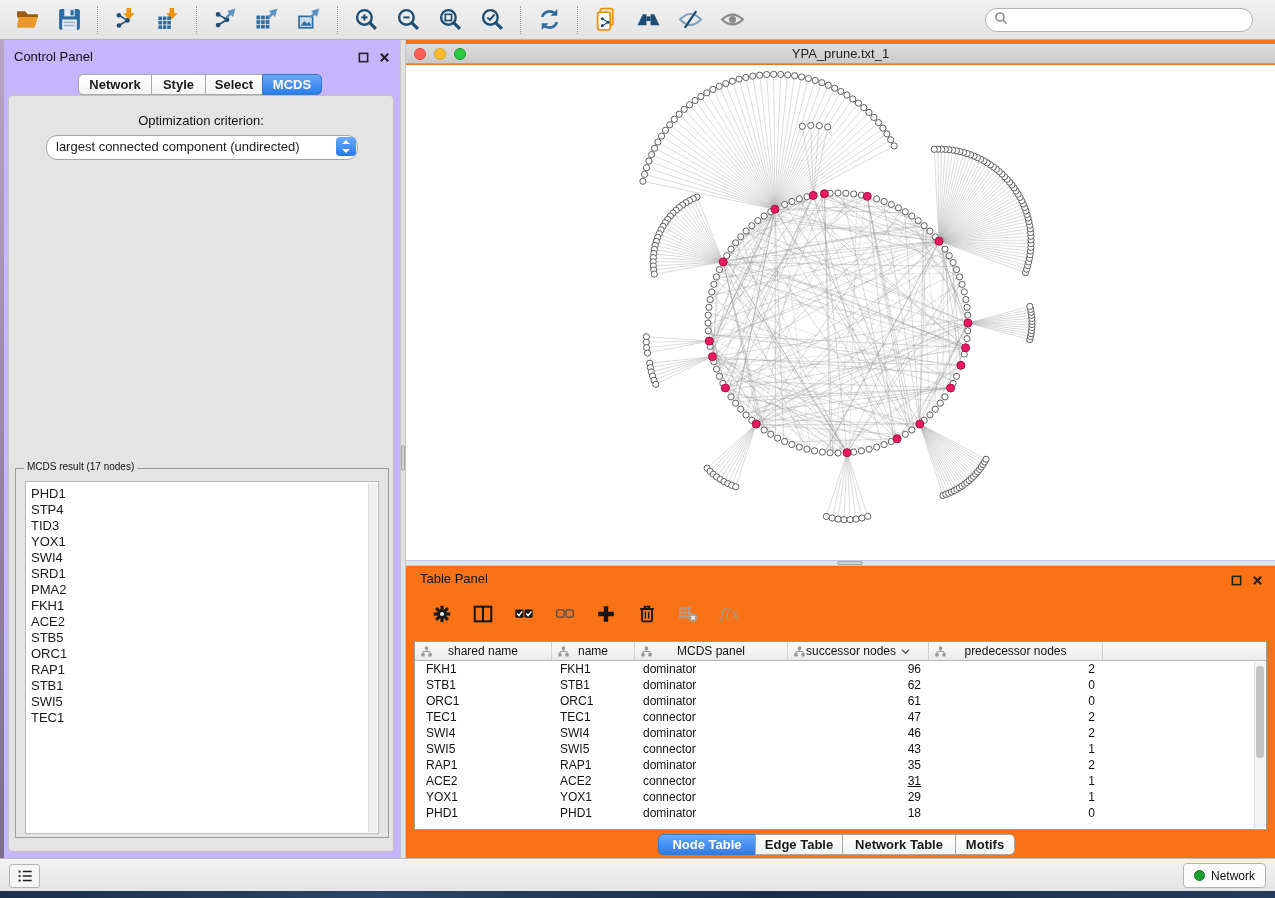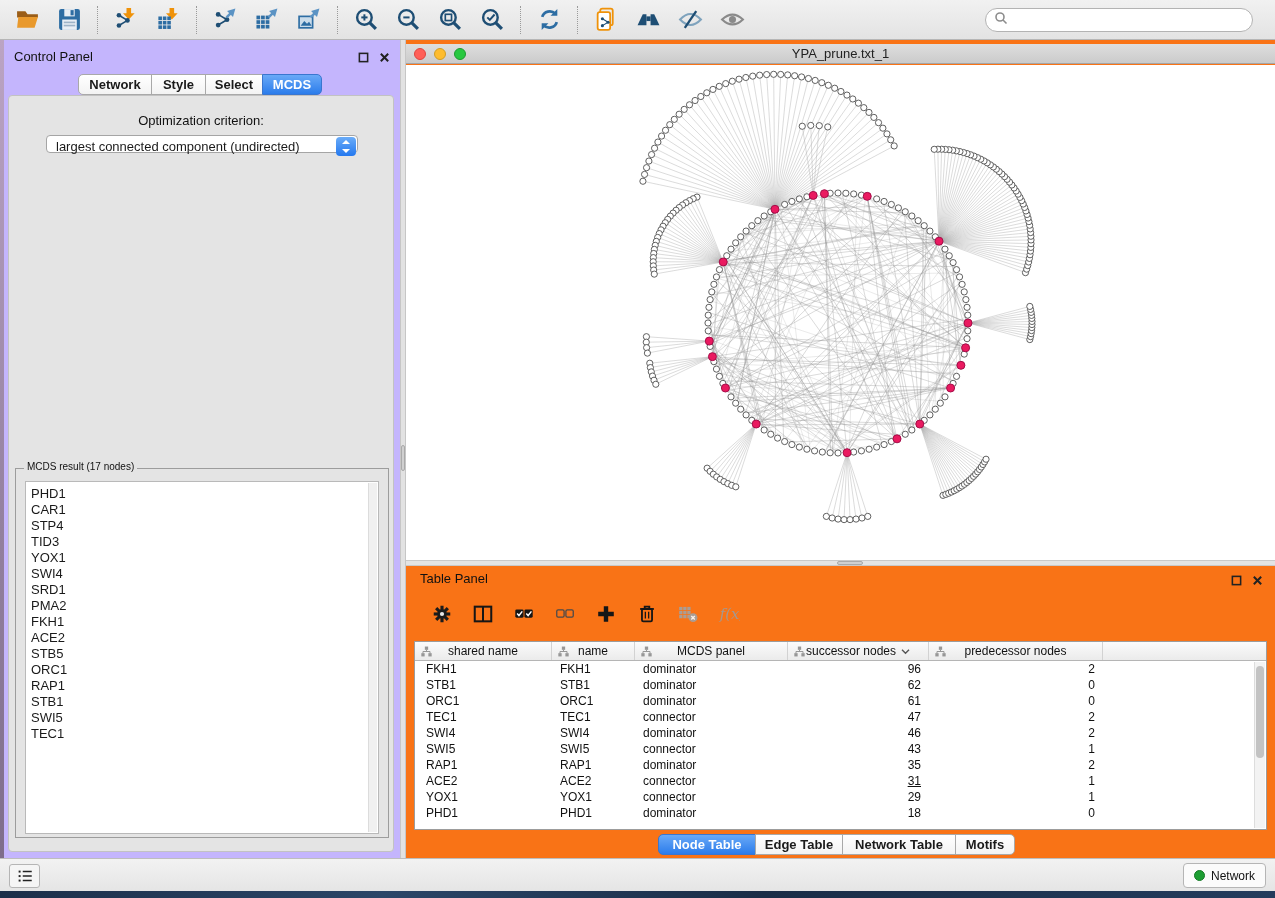--- a/index.html
+++ b/index.html
@@ -33,22 +33,22 @@
   .cp-head-icons { position:absolute; right:10px; top:9px; display:flex; gap:10px; align-items:center; }
   .cp-tabs { position:absolute; left:74px; top:34px; display:flex; }
   .seg { height:21px; line-height:19px; text-align:center; font-size:13px;
     background:linear-gradient(#ffffff,#f3f3f3); border:1px solid #a9a9a9; margin-left:-1px; color:#1a1a1a; cursor:default;font-weight:bold; }
   .seg.first { border-radius:5px 0 0 5px; margin-left:0; }
   .seg.last  { border-radius:0 5px 5px 0; }
   .seg.sel   { background:linear-gradient(#69a9f7,#2b7ceb); border-color:#3a76cf; color:#fff; }
   .cp-pane { position:absolute; left:4px; top:55px; width:386px; height:757px;
     background:#e4e4e4; border:1px solid #c2c2c2; border-radius:4px; }
   .opt-label { position:absolute; left:0; right:0; top:17px; text-align:center; font-size:13px; color:#111; }
-  .combo { position:absolute; left:37px; top:39px; width:312px; height:18px; background:#fff;
-    border:1px solid #a5a5a5; border-radius:4px; font-size:13px; line-height:21px; padding-left:9px; }
+  .combo { position:absolute; left:37px; top:39px; width:312px; height:25px; background:#fff;
+    border:1px solid #a5a5a5; border-radius:11px; font-size:13px; line-height:21px; padding-left:9px; }
   .combo .spin { position:absolute; right:1px; top:1px; width:20px; height:19px; border-radius:4px;
     background:linear-gradient(#6aacf8,#2478ef); }
   .spin i { position:absolute; left:6px; width:0; height:0; border-left:4px solid transparent; border-right:4px solid transparent; }
   .spin .up { top:3px; border-bottom:4px solid #fff; }
   .spin .dn { bottom:3px; border-top:4px solid #fff; }
   .btn-row { position:absolute; left:0; right:0; top:73px; display:flex; justify-content:center; gap:12px; }
   .mac-btn { height:23px; padding:0 16px; font-size:13px; color:#111;
     border:1px solid #a3a3a3; border-radius:4px; background:linear-gradient(#ffffff,#f0f0f0);
     font-family:"Liberation Sans",sans-serif; }
   .mac-btn.focus { box-shadow:0 0 0 3px rgba(110,165,245,.6); border-color:#6f9ee8; }
@@ -306,21 +306,20 @@
       <span>largest connected component (undirected)</span>
       <span class="spin">
           <i class="up"></i>
           <i class="dn"></i>
         </span>
     </div>
     <div class="groupbox">
       <div class="legend">MCDS result (17 nodes)</div>
       <div class="result-list">
         <div>PHD1</div>
-          <div>CAR1</div>
           <div>STP4</div>
           <div>TID3</div>
           <div>YOX1</div>
           <div>SWI4</div>
           <div>SRD1</div>
           <div>PMA2</div>
           <div>FKH1</div>
           <div>ACE2</div>
           <div>STB5</div>
           <div>ORC1</div>

